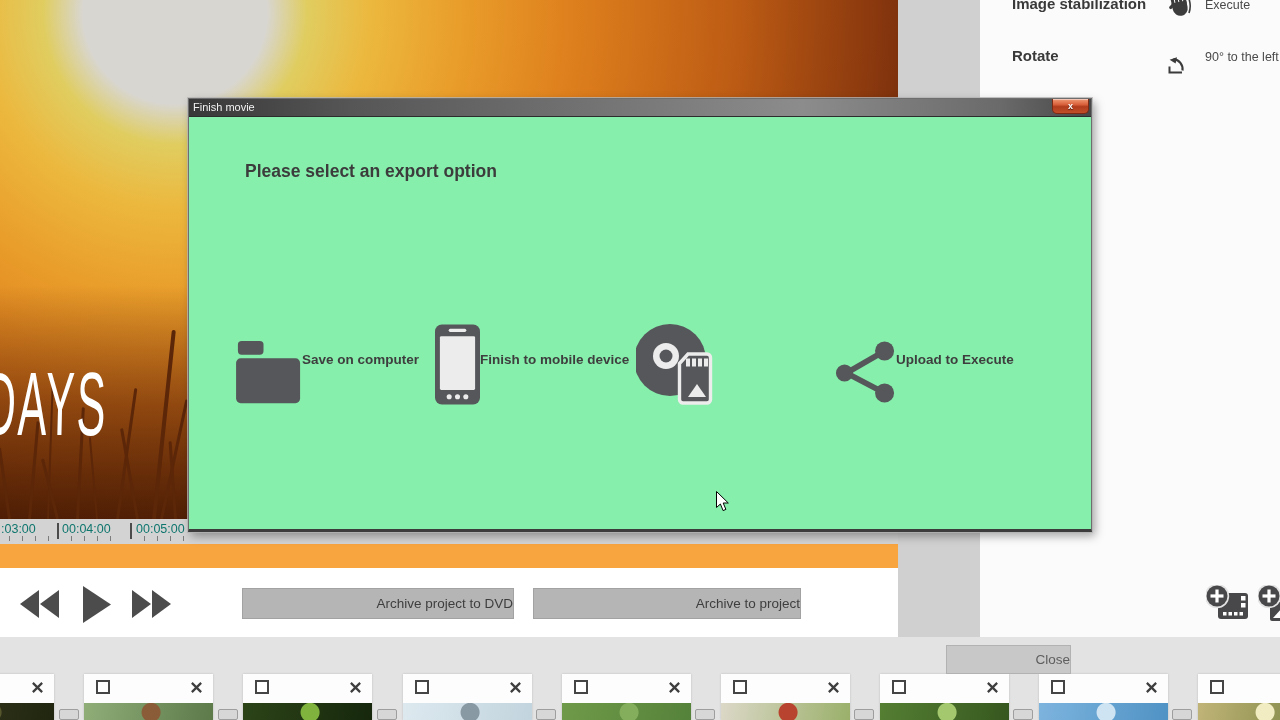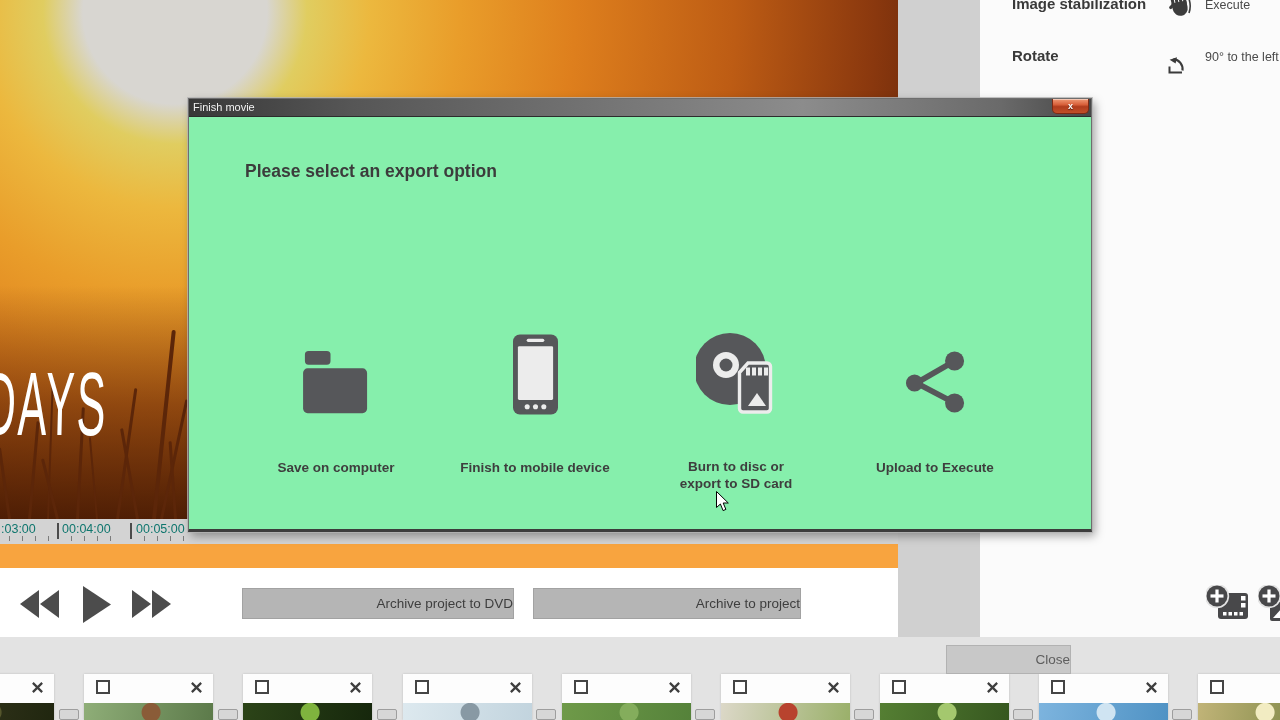--- a/index.html
+++ b/index.html
@@ -75,22 +75,22 @@
   #close-x {
     position:absolute; left:863px; top:0; width:37px; height:15px;
     background:linear-gradient(#ef9a76 0%, #d8603a 40%, #b03c1d 55%, #c14f28 100%);
     border:1px solid #7e2912; border-top:none; border-radius:0 0 5px 5px;
     color:#fff; font-size:9px; font-weight:bold; text-align:center; line-height:14px;
     text-shadow:0 1px 1px rgba(0,0,0,0.6); cursor:pointer;
     box-shadow:inset 0 1px 0 rgba(255,255,255,0.45);
   }
   #dlg-heading { position:absolute; left:56px; top:62px; font-size:17.5px; font-weight:bold; color:#3c3c3c; }
 
-  .opt { position:absolute; top:218px; width:200px; height:175px; cursor:pointer;
-         display:flex; flex-direction:column; }
+  .opt { position:absolute; top:208px; width:200px; height:175px; cursor:pointer;
+         display:flex; flex-direction:row; }
   .opt-icon { height:98px; display:flex; align-items:flex-end; justify-content:center; }
   .opt-label { margin-top:44px; font-size:13.5px; font-weight:bold; color:#3e3e3e;
                text-align:center; white-space:pre-line; line-height:17px; }
 
   .dlg-btn {
     position:absolute; background:#b5b5b5; border:1px solid #a2a2a2;
     font-size:13.5px; color:#3e3e3e; text-align:right; cursor:pointer;
     font-family:"Liberation Sans", sans-serif;
   }
   #btn-archive-dvd  { left:53px;  top:489px; width:272px; height:31px; line-height:29px; }
@@ -362,22 +362,20 @@
         <circle cx="30" cy="33" r="13" fill="#ececec"></circle>
         <circle cx="30" cy="33" r="6.5" fill="#56575a"></circle>
         <path d="M52 31 h19 a3.5 3.5 0 0 1 3.5 3.5 v42 a3.5 3.5 0 0 1 -3.5 3.5 h-24 a3.5 3.5 0 0 1 -3.5 -3.5 v-36 z" fill="#56575a" stroke="#ececec" stroke-width="3.4"></path>
         <rect x="50" y="35.5" width="4" height="8" fill="#ececec"></rect>
         <rect x="56" y="35.5" width="4" height="8" fill="#ececec"></rect>
         <rect x="62" y="35.5" width="4" height="8" fill="#ececec"></rect>
         <rect x="68" y="35.5" width="4" height="8" fill="#ececec"></rect>
         <polygon points="61,61 70,74 52,74" fill="#ececec"></polygon>
       </svg>
     </div>
-    <div class="opt-label">Burn to disc or
-export to SD card</div>
   </div>
 
   <div class="opt" style="left:646px">
     <div class="opt-icon">
       <svg width="61" height="66" viewBox="0 0 64 68">
         <line x1="12" y1="35" x2="52" y2="12" stroke="#56575a" stroke-width="6"></line>
         <line x1="12" y1="35" x2="52" y2="56" stroke="#56575a" stroke-width="6"></line>
         <circle cx="52" cy="12" r="10" fill="#56575a"></circle>
         <circle cx="10" cy="35" r="9" fill="#56575a"></circle>
         <circle cx="52" cy="56" r="10" fill="#56575a"></circle>

